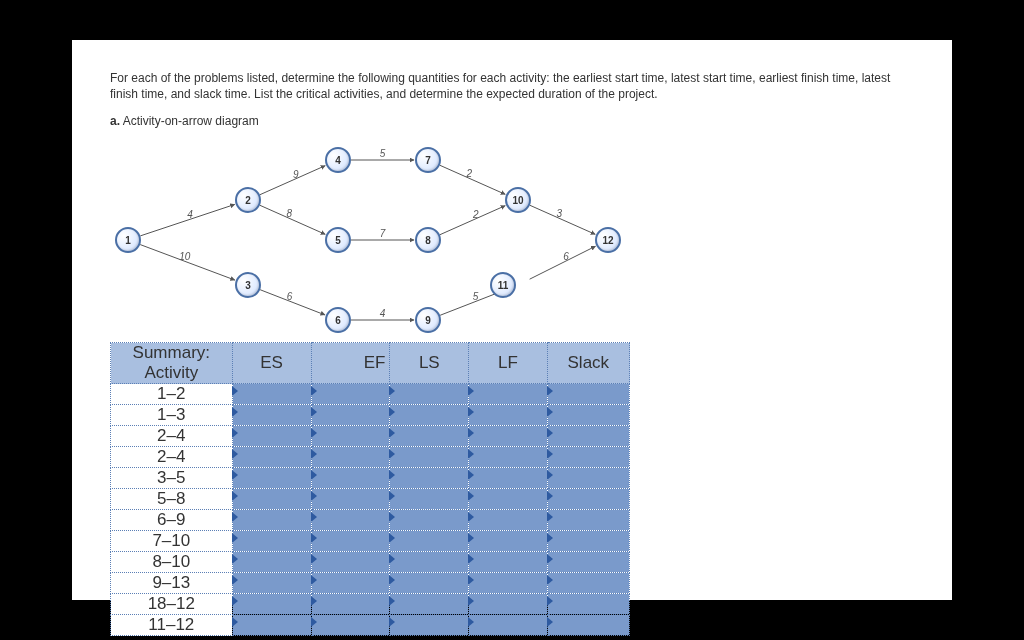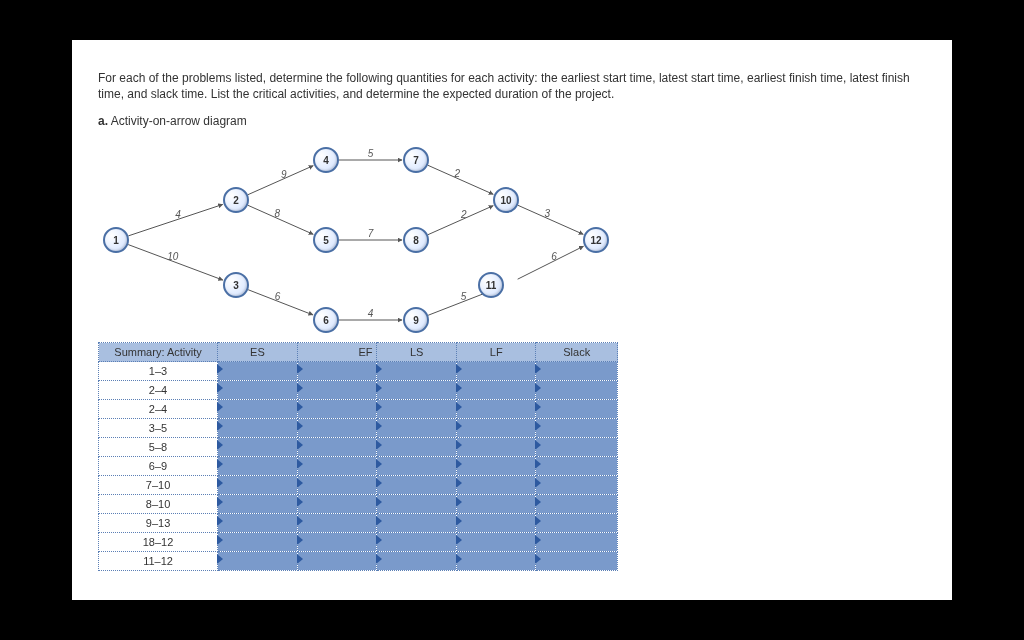--- a/index.html
+++ b/index.html
@@ -1,25 +1,25 @@
 <!DOCTYPE html>
 <html><head>
 <meta charset="utf-8">
 <style>
   html,body{margin:0;padding:0;background:#000;font-family:Arial,Helvetica,sans-serif;font-size:12px;color:#333;}
-  .page{background:#fff;width:880px;height:560px;margin:40px auto;padding:18px 26px;box-sizing:border-box;position:relative;}
+  .page{background:#fff;width:880px;height:560px;margin:40px auto;padding:18px 38px;box-sizing:border-box;position:relative;}
   .intro{font-size:12px;line-height:1.35;}
   .subhead{font-size:12px;margin:10px 0 4px;}
   .subhead b{font-weight:bold;}
   .diagram{position:relative;width:520px;height:200px;margin:4px 0 10px 0;}
   .node{position:absolute;width:22px;height:22px;border:2px solid #4a6fa5;border-radius:50%;background:radial-gradient(circle at 30% 30%,#fff,#cfe0ff);font-size:10px;font-weight:bold;display:flex;align-items:center;justify-content:center;color:#333;box-shadow:inset -1px -1px 2px rgba(0,0,0,.15);}
   svg.edges{position:absolute;left:0;top:0;}
   .elabel{position:absolute;font-size:10px;font-style:italic;color:#555;transform:translate(-50%,-50%);}
   
-  .tbl{border-collapse:collapse;width:520px;margin-top:6px;font-size:11px;}
+  .tbl{border-collapse:collapse;width:520px;margin-top:6px;font-size:17px;}
   .tbl th,.tbl td{border:1px dotted #5b7fb5;height:18px;text-align:center;padding:0 4px;}
   .tbl th{background:#a9bfe0;color:#333;font-weight:normal;}
   .tbl td.act{background:#fff;}
   .tbl td.cell{background:#7a9acb;position:relative;}
   .tbl td.cell::after{content:"";position:absolute;left:-1px;top:2px;width:0;height:0;border-top:5px solid transparent;border-bottom:5px solid transparent;border-left:6px solid #2e5aa0;}
 </style>
 </head>
 <body>
 
 <div class="page">
@@ -83,20 +83,28 @@
         <tr>
           <th style="width: 120px;">Summary: Activity</th>
           <th style="width: 80px;">ES</th>
           <th style="width: 80px; text-align: right;">EF</th>
           <th style="width: 80px;">LS</th>
           <th style="width: 80px;">LF</th>
           <th style="width: 80px;">Slack</th>
         </tr>
       </thead>
       <tbody>
+        <tr>
+          <td class="act">1–2</td>
+          <td class="cell"></td>
+          <td class="cell"></td>
+          <td class="cell"></td>
+          <td class="cell"></td>
+          <td class="cell"></td>
+        </tr>
         <tr>
           <td class="act">1–3</td>
           <td class="cell"></td>
           <td class="cell"></td>
           <td class="cell"></td>
           <td class="cell"></td>
           <td class="cell"></td>
         </tr>
         <tr>
           <td class="act">2–4</td>

